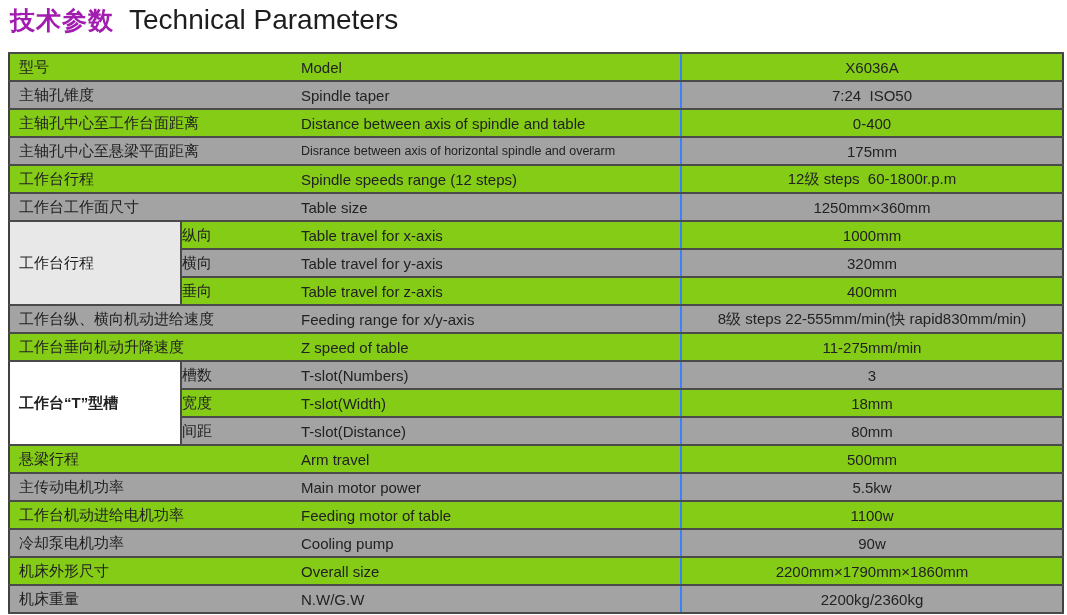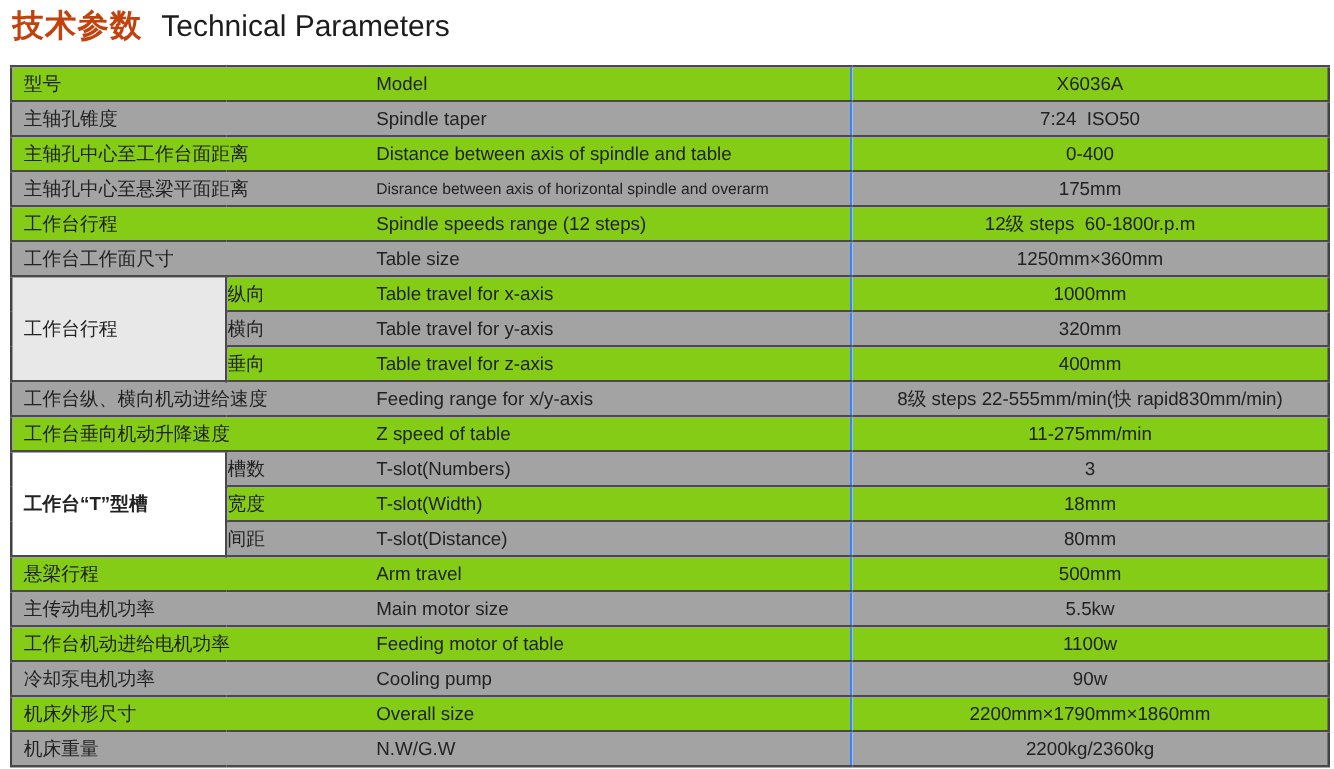--- a/index.html
+++ b/index.html
@@ -4,22 +4,22 @@
 <style>
   html,body{margin:0;padding:0;background:#fff;}
   .page{
     position:relative;
     width:1067px;height:615px;
     background:#ffffff;
     font-family:"Liberation Sans","DejaVu Sans",sans-serif;
     overflow:hidden;
   }
   .title{position:absolute;left:10px;top:4px;white-space:nowrap;}
-  .title-cn{font-weight:700;font-size:25px;color:#c2410c;letter-spacing:1px;}
-  .title-en{font-size:24px;color:#1d1d1d;margin-left:15px;}
+  .title-cn{font-weight:700;font-size:25px;color:#a21caf;letter-spacing:1px;}
+  .title-en{font-size:28px;color:#1d1d1d;margin-left:15px;}
   table.params{
     position:absolute;left:8px;top:52px;
     width:1054px;
     border-collapse:collapse;
     table-layout:fixed;
     border:2px solid #414141;
   }
   .params td{
     height:26px;
     padding:0;
@@ -130,21 +130,21 @@
           <td class="en">T-slot(Distance)</td>
           <td class="value">80mm</td>
         </tr>
         <tr class="g">
           <td class="cn" colspan="2">悬梁行程</td>
           <td class="en">Arm travel</td>
           <td class="value">500mm</td>
         </tr>
         <tr class="w">
           <td class="cn" colspan="2">主传动电机功率</td>
-          <td class="en">Main motor size</td>
+          <td class="en">Main motor power</td>
           <td class="value">5.5kw</td>
         </tr>
         <tr class="g">
           <td class="cn" colspan="2">工作台机动进给电机功率</td>
           <td class="en">Feeding motor of table</td>
           <td class="value">1100w</td>
         </tr>
         <tr class="w">
           <td class="cn" colspan="2">冷却泵电机功率</td>
           <td class="en">Cooling pump</td>

